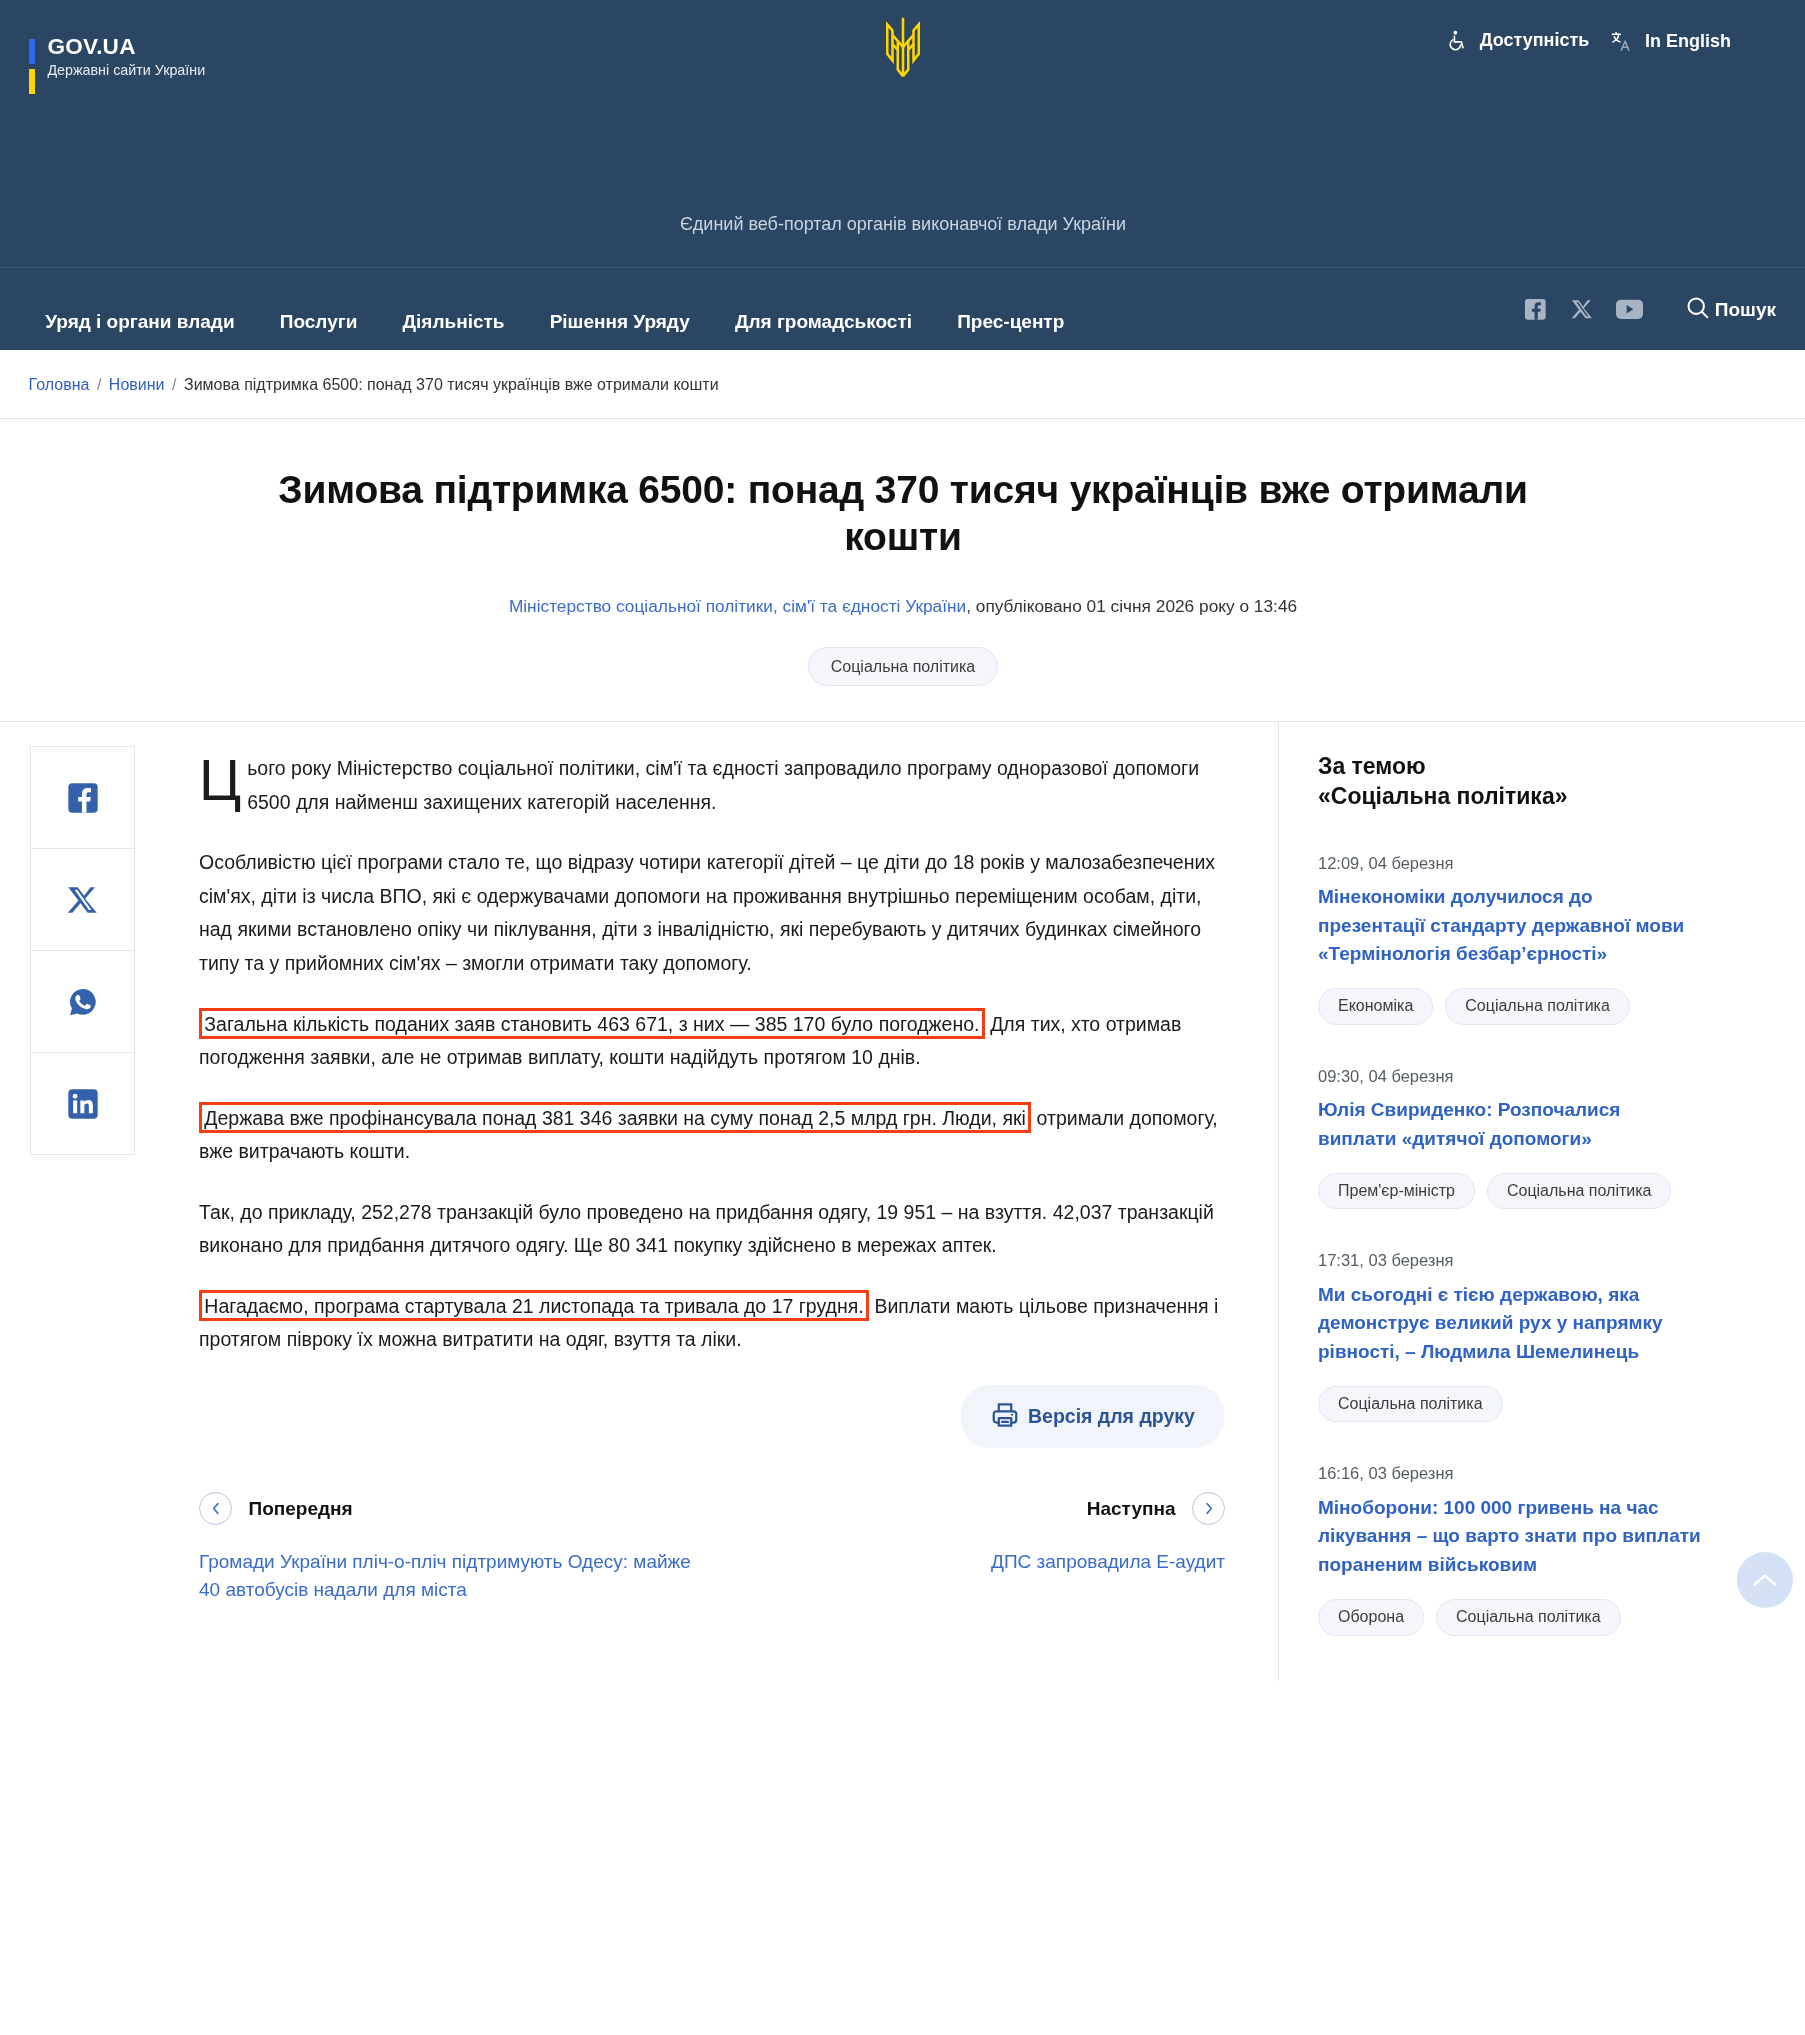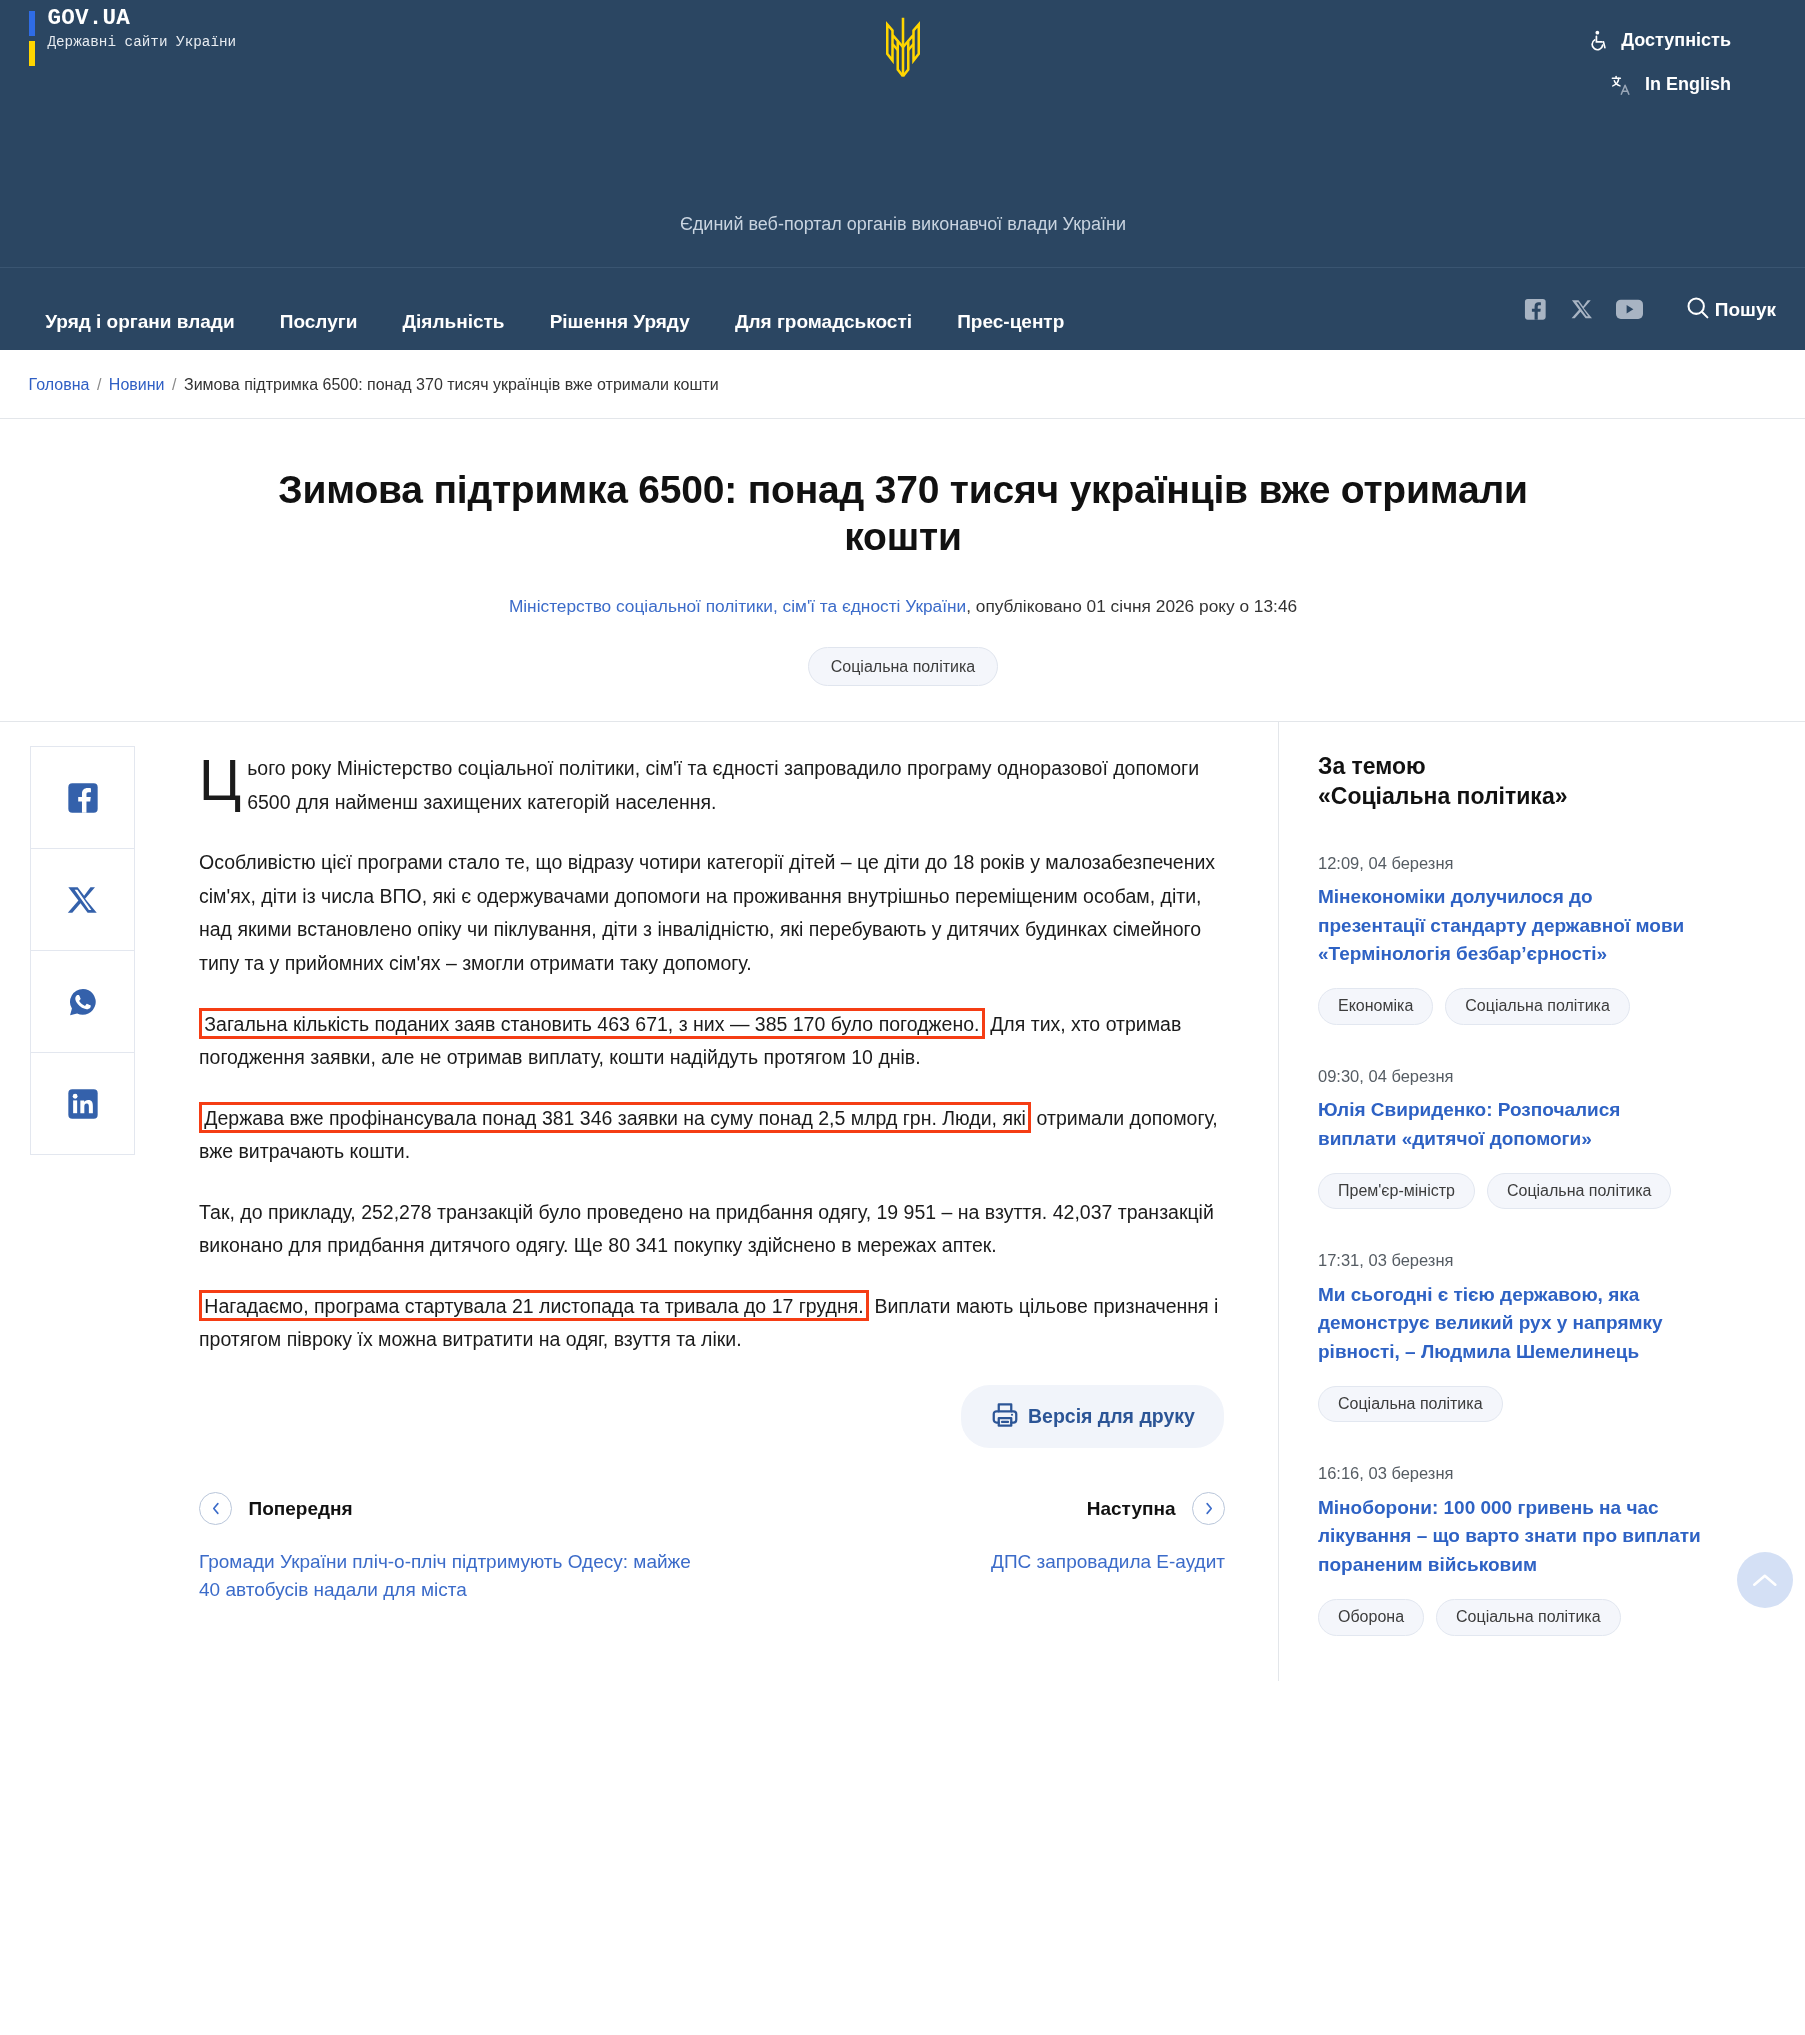--- a/index.html
+++ b/index.html
@@ -21,24 +21,23 @@
   }
   .topbar-inner {
     position: relative;
     height: 267px;
   }
 
   
   .govua {
     position: absolute;
     left: 28.6px;
-    top: 7px;
+    top: 35px;
     display: flex;
     gap: 12px;
-    font-family: Liberation Mono, monospace;
   }
   .govua-bars {
     width: 6.8px;
     display: flex;
     flex-direction: column;
     margin-top: 3.8px;
   }
   .govua-bar-blue { background: #2f6ce5; height: 25px; width: 6.8px; }
   .govua-bar-gap { height: 5.3px; }
   .govua-bar-yellow { background: #ffd500; height: 25px; width: 6.8px; }
@@ -64,21 +63,21 @@
     transform: translateX(-50%);
     top: 13.5px;
   }
 
   
   .toplinks {
     position: absolute;
     right: 75px;
     top: 28.6px;
     display: flex;
-    flex-direction: column;
+    flex-direction: row;
     gap: 21px;
     align-items: flex-end;
   }
   .toplink {
     display: flex;
     align-items: center;
     gap: 12px;
     color: #ffffff;
     font-size: 18px;
     font-weight: 600;

